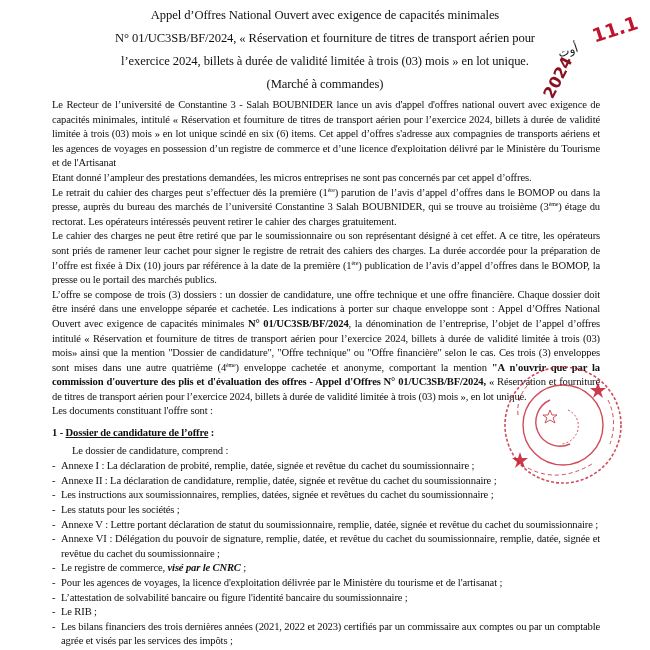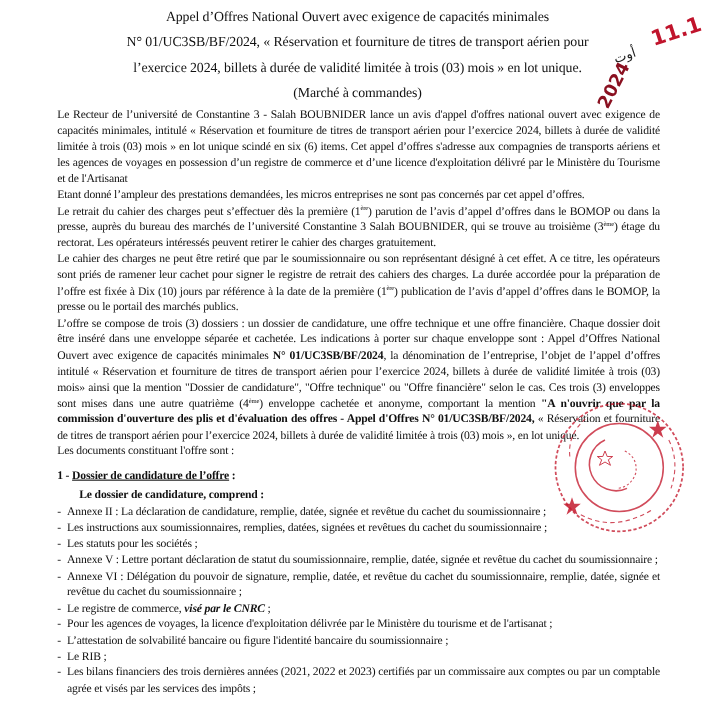--- a/index.html
+++ b/index.html
@@ -18,21 +18,21 @@
     .body {
       position: absolute; left: 52px; top: 98px; width: 548px;
       font-size: 10.6px; line-height: 14.6px; text-align: justify;
       letter-spacing: -0.15px;
     }
     .body p { margin: 0; }
     sup { font-size: 6px; line-height: 0; vertical-align: 4px; }
     .bold { font-weight: bold; }
     .section-head { margin-top: 7px !important; }
     .section-head .u { text-decoration: underline; margin-top: 33px; }
-    .intro { padding-left: 20px; margin-top: 3px !important; margin-bottom: 1px !important; font-weight: bold; }
+    .intro { padding-left: 20px; margin-top: 3px !important; margin-bottom: 1px !important; }
     ul.items { list-style: none; margin: 0; padding: 0; }
     ul.items li { position: relative; padding-left: 9px; text-align: justify; }
     ul.items li::before { content: "-"; position: absolute; left: 0; }
     .it { font-style: italic; font-weight: bold; }
     .handnote {
       position: absolute; left: 520px; top: 26px; width: 120px; height: 60px;
       transform: rotate(-18deg); font-family: "DejaVu Sans", sans-serif;
       color: #b0102a; font-weight: bold;
     }
     .handnote .year { position: absolute; left: 10px; top: 34px; font-size: 16px; transform: rotate(-45deg); color: #8a1020;}
@@ -66,22 +66,23 @@
     <p>Etant donné l’ampleur des prestations demandées, les micros entreprises ne sont pas concernés par cet appel d’offres.</p>
     <p><span>Le retrait du cahier des charges peut s’effectuer dès la première (1</span><sup>ère</sup><span>) parution de l’avis d’appel d’offres dans le BOMOP ou dans la presse, auprès du bureau des marchés de l’université Constantine 3 Salah BOUBNIDER, qui se trouve au troisième (3</span><sup>ème</sup><span>) étage du rectorat. Les opérateurs intéressés peuvent retirer le cahier des charges gratuitement.</span></p>
     <p><span>Le cahier des charges ne peut être retiré que par le soumissionnaire ou son représentant désigné à cet effet. A ce titre, les opérateurs sont priés de ramener leur cachet pour signer le registre de retrait des cahiers des charges. La durée accordée pour la préparation de l’offre est fixée à Dix (10) jours par référence à la date de la première (1</span><sup>ère</sup><span>) publication de l’avis d’appel d’offres dans le BOMOP, la presse ou le portail des marchés publics.</span></p>
     <p><span>L’offre se compose de trois (3) dossiers : un dossier de candidature, une offre technique et une offre financière. Chaque dossier doit être inséré dans une enveloppe séparée et cachetée. Les indications à porter sur chaque enveloppe sont : Appel d’Offres National Ouvert avec exigence de capacités minimales </span><span class="bold">N° 01/UC3SB/BF/2024</span><span>, la dénomination de l’entreprise, l’objet de l’appel d’offres intitulé « Réservation et fourniture de titres de transport aérien pour l’exercice 2024, billets à durée de validité limitée à trois (03) mois» ainsi que la mention "Dossier de candidature", "Offre technique" ou "Offre financière" selon le cas. Ces trois (3) enveloppes sont mises dans une autre quatrième (4</span><sup>ème</sup><span>) enveloppe cachetée et anonyme, comportant la mention </span><span class="bold">"A n'ouvrir que par la commission d'ouverture des plis et d'évaluation des offres - Appel d'Offres N° 01/UC3SB/BF/2024,</span><span> « Réservation et fourniture de titres de transport aérien pour l’exercice 2024, billets à durée de validité limitée à trois (03) mois », en lot unique.</span></p>
     <p>Les documents constituant l'offre sont :</p>
 
     <p class="section-head bold"><span>1 - </span><span class="u">Dossier de candidature de l’offre</span><span> :</span></p>
     <p class="intro">Le dossier de candidature, comprend :</p>
 
     <ul class="items">
+      <li>Annexe I : La déclaration de probité, remplie, datée, signée et revêtue du cachet du soumissionnaire ;</li>
       <li>Annexe II : La déclaration de candidature, remplie, datée, signée et revêtue du cachet du soumissionnaire ;</li>
-      <li>Les instructions aux soumissionnaires, remplies, datées, signées et revêtues du cachet du soumissionnaire ;</li>
+      <li>Les instructions aux soumissionnaires, remplies, datées, signée et revêtues du cachet du soumissionnaire ;</li>
       <li>Les statuts pour les sociétés ;</li>
       <li>Annexe V : Lettre portant déclaration de statut du soumissionnaire, remplie, datée, signée et revêtue du cachet du soumissionnaire ;</li>
       <li>Annexe VI : Délégation du pouvoir de signature, remplie, datée, et revêtue du cachet du soumissionnaire, remplie, datée, signée et revêtue du cachet du soumissionnaire ;</li>
       <li><span>Le registre de commerce, </span><span class="it">visé par le CNRC</span><span> ;</span></li>
       <li>Pour les agences de voyages, la licence d'exploitation délivrée par le Ministère du tourisme et de l'artisanat ;</li>
       <li>L’attestation de solvabilité bancaire ou figure l'identité bancaire du soumissionnaire ;</li>
       <li>Le RIB ;</li>
       <li>Les bilans financiers des trois dernières années (2021, 2022 et 2023) certifiés par un commissaire aux comptes ou par un comptable agrée et visés par les services des impôts ;</li>
     </ul>
   </div>

